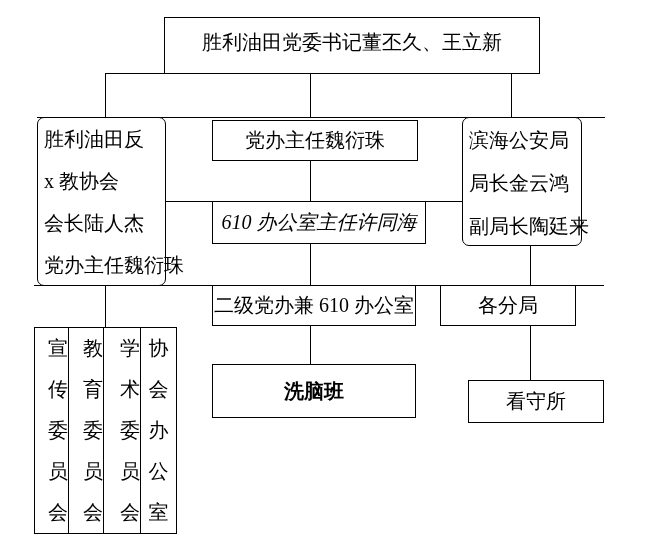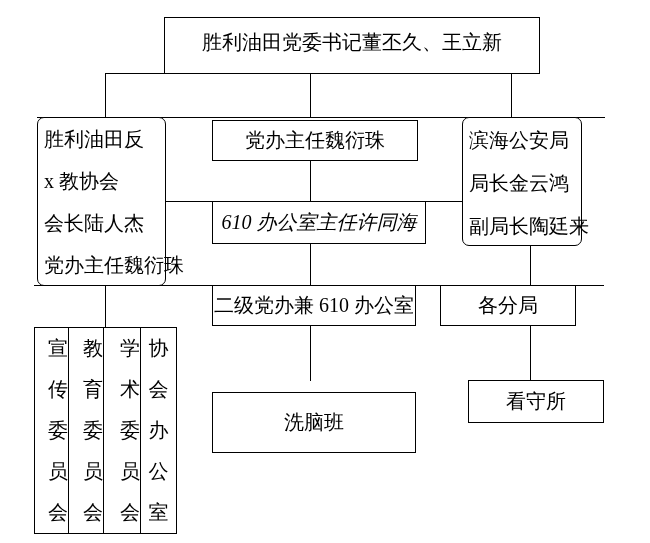--- a/index.html
+++ b/index.html
@@ -73,21 +73,21 @@
 
   <div class="box center" style="left:440px;top:285px;width:136px;height:41px;">
     <span>各分局</span>
   </div>
 
   <div class="line" style="left:105px;top:285px;width:1px;height:43px;"></div>
 
   <div class="line" style="left:310px;top:325px;width:1px;height:56px;"></div>
   <div class="line" style="left:530px;top:325px;width:1px;height:56px;"></div>
 
-  <div class="box center" style="left:212px;top:392px;width:204px;height:61px;">
+  <div class="box center" style="left:212px;top:364px;width:204px;height:54px;font-weight:bold;">
     <span>洗脑班</span>
   </div>
 
   <div class="box center" style="left:468px;top:380px;width:136px;height:43px;">
     <span>看守所</span>
   </div>
 
   <div class="box committees" style="left:34px;top:327px;width:143px;height:207px;">
     <div class="col col-divider" style="width:34px;">宣传委员会</div>
     <div class="col col-divider" style="width:35px;">教育委员会</div>

